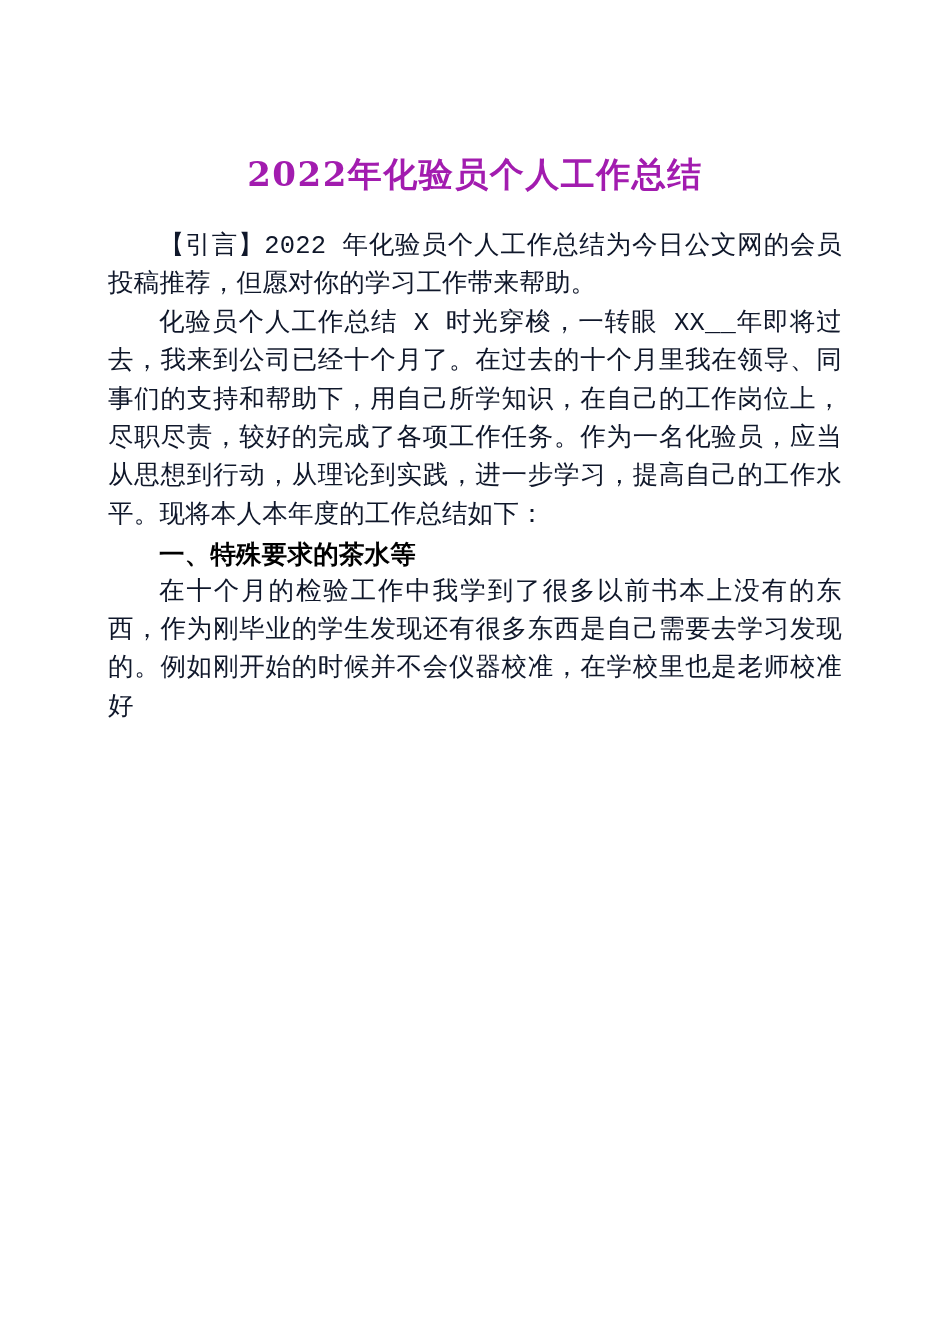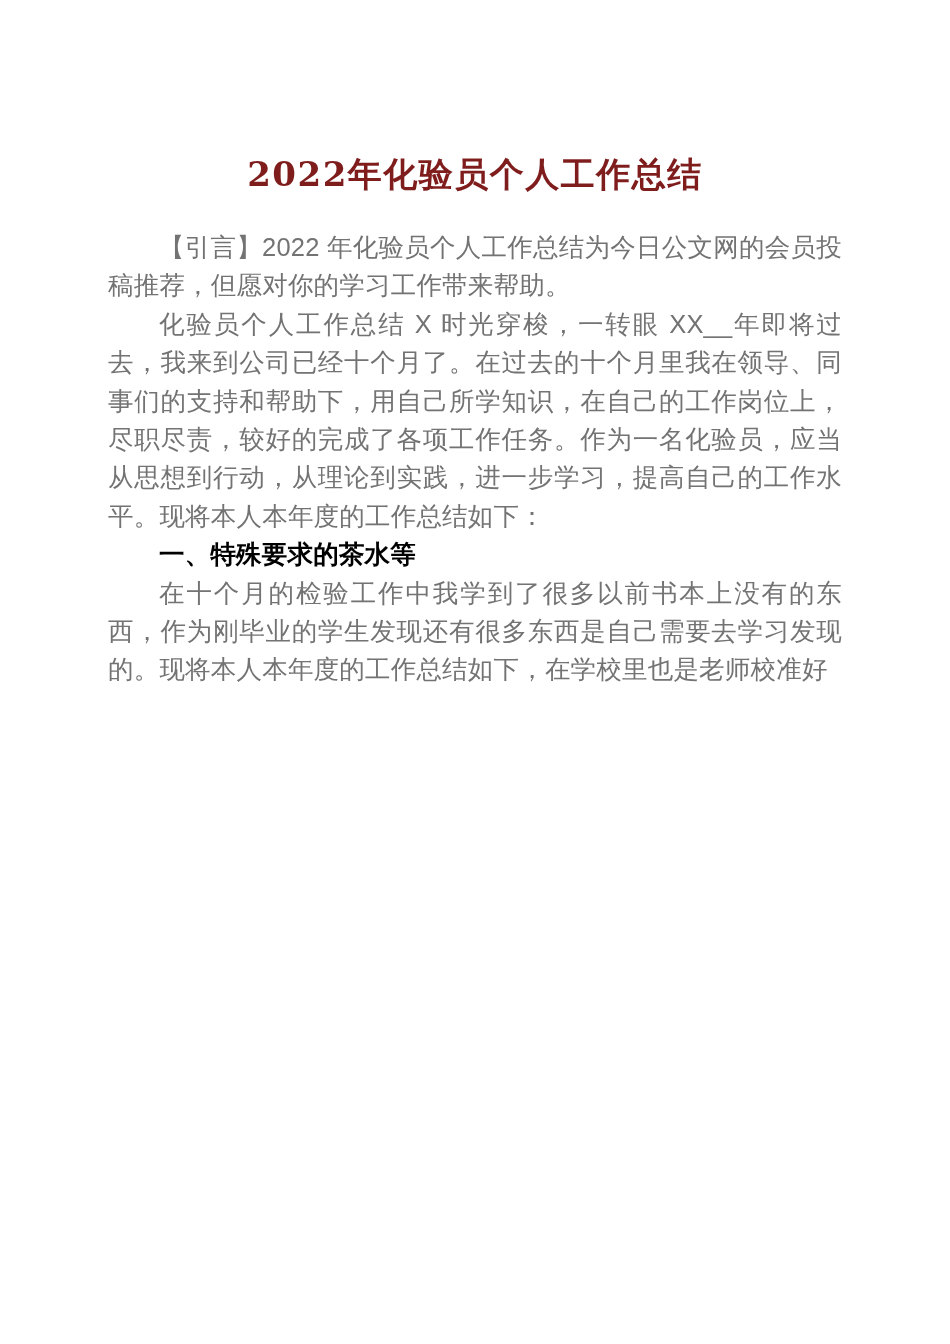--- a/index.html
+++ b/index.html
@@ -26,40 +26,40 @@
   .doc-title {
     position: absolute;
     top: 128px;
     left: 0;
     width: 950px;
     text-align: center;
     font-family: "DejaVu Serif", "Liberation Serif", serif;
     font-size: 34px;
     font-weight: bold;
     letter-spacing: 1.5px;
-    color: #7f1d1d;
+    color: #a21caf;
     line-height: 46px;
   }
 
   .body-block {
     position: absolute;
     top: 228px;
     left: 108px;
     width: 734px;
   }
 
   .para {
-    font-family: Liberation Sans, sans-serif;
+    font-family: Liberation Mono, monospace;
     font-size: 25.5px;
     line-height: 38.4px;
     text-align: justify;
     text-justify: inter-ideograph;
     text-indent: 51px;
     margin: 0 0 0 0;
-    color: #737373;
+    color: #0f172a;
     letter-spacing: 0.2px;
     word-break: break-all;
   }
 
   .para + .para {
     margin-top: 0;
   }
 
   .section-heading {
     font-family: "DejaVu Sans", "Liberation Sans", sans-serif;
@@ -81,17 +81,17 @@
 
   <div class="body-block">
 
     <p class="para">【引言】2022 年化验员个人工作总结为今日公文网的会员投稿推荐，但愿对你的学习工作带来帮助。</p>
 
     <p class="para">化验员个人工作总结 X 时光穿梭，一转眼 XX__年即将过去，我来到公司已经十个月了。在过去的十个月里我在领导、同事们的支持和帮助下，用自己所学知识，在自己的工作岗位上，尽职尽责，较好的完成了各项工作任务。作为一名化验员，应当从思想到行动，从理论到实践，进一步学习，提高自己的工作水平。现将本人本年度的工作总结如下：</p>
 
     <p class="section-heading">一、特殊要求的茶水等</p>
 
 
-    <p class="para">在十个月的检验工作中我学到了很多以前书本上没有的东西，作为刚毕业的学生发现还有很多东西是自己需要去学习发现的。现将本人本年度的工作总结如下，在学校里也是老师校准好</p>
+    <p class="para">在十个月的检验工作中我学到了很多以前书本上没有的东西，作为刚毕业的学生发现还有很多东西是自己需要去学习发现的。例如刚开始的时候并不会仪器校准，在学校里也是老师校准好</p>
 
   </div>
 
 </div>
 
 </body></html>

